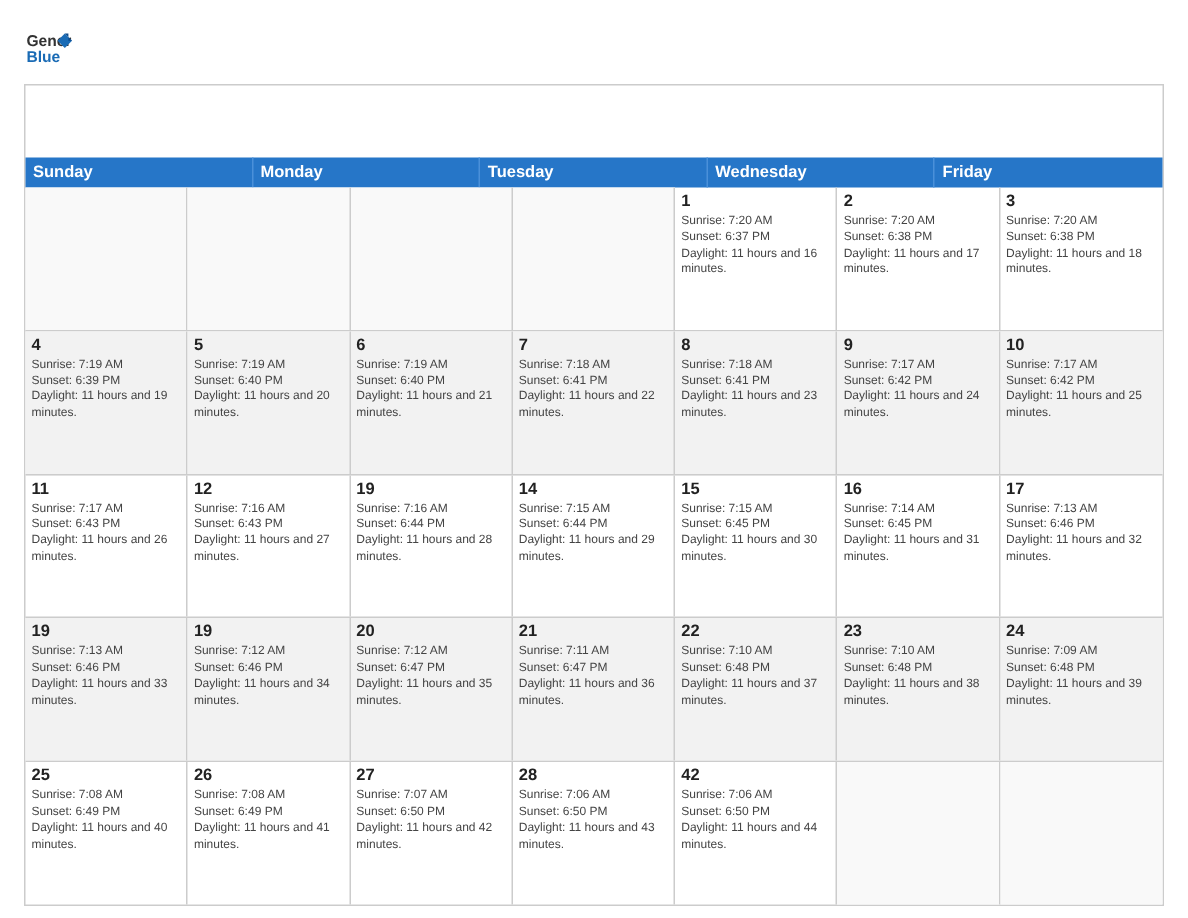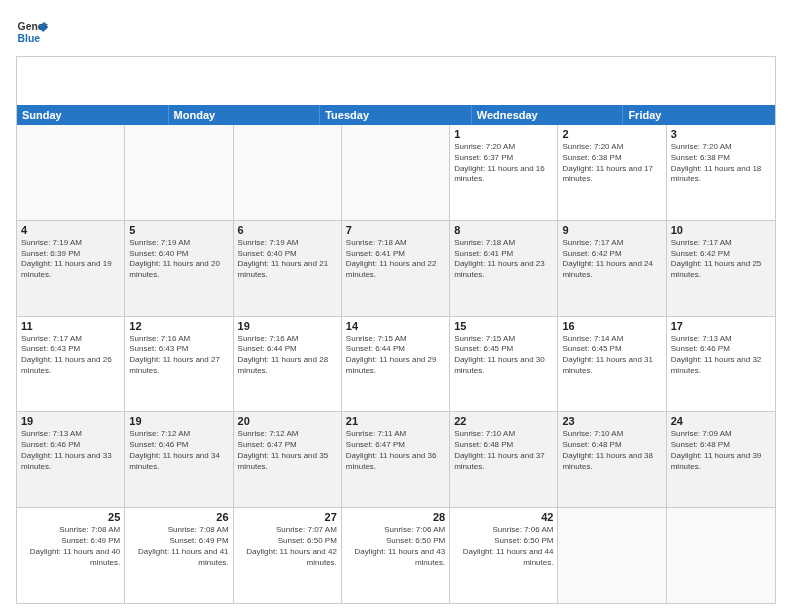--- a/index.html
+++ b/index.html
@@ -70,21 +70,21 @@
       flex: 1;
       display: flex;
       flex-direction: column;
     }
     .cal-row {
       display: grid;
       grid-template-columns: repeat(7, 1fr);
       flex: 1;
       border-bottom: 1px solid #ccc;
     }
-    .cal-row:last-child { border-bottom: none; text-align: right; }
+    .cal-row:last-child { border-bottom: none; }
     .cal-cell {
       border-right: 1px solid #ccc;
       padding: 3px 4px;
       font-size: 8.5px;
       color: #333;
       vertical-align: top;
       min-height: 0;
     }
     .cal-cell:last-child { border-right: none; }
     .cal-cell.empty { background: #f9f9f9; }

